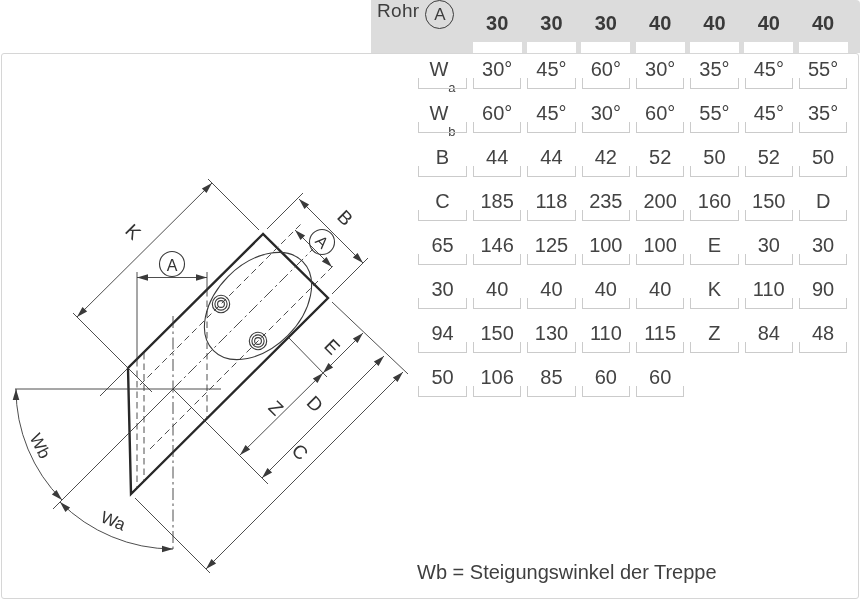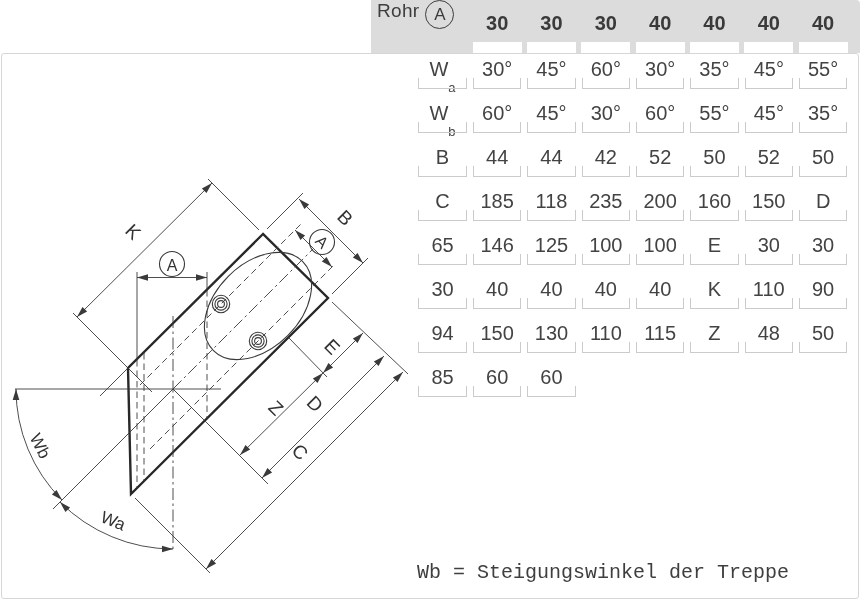--- a/index.html
+++ b/index.html
@@ -34,21 +34,21 @@
   }
   .c {
     position:relative; display:flex; justify-content:center; align-items:flex-start;
     padding-top:3px; font-size:20px; line-height:26px; color:#434343;
   }
   .c::after {
     content:""; position:absolute; left:3px; right:3px; bottom:8px; height:10px;
     border:1px solid #cbcbcb; border-top:none;
   }
   .c sub { font-size:13px; line-height:13px; align-self:flex-end; margin-bottom:3px; }
-  .note { position:absolute; left:417px; top:561px; font-size:20px; color:#3f3f3f;font-family:Liberation Mono, monospace; }
+  .note { position:absolute; left:417px; top:561px; font-size:20px; color:#3f3f3f; }
   svg text { font-family:"Liberation Sans", sans-serif; }
 </style>
 </head>
 <body>
 
 <div class="page">
 
   <div class="frame"></div>
 
   <svg style="position:absolute;left:0;top:0" width="430" height="602" viewBox="0 0 430 602">
@@ -232,21 +232,23 @@
     <div class="c">90</div>
     <div class="c">94</div>
     <div class="c">150</div>
     <div class="c">130</div>
     <div class="c">110</div>
     <div class="c">115</div>
 
     <div class="c">
         <span>Z</span>
       </div>
+    <div class="c">84</div>
     <div class="c">48</div>
     <div class="c">50</div>
+    <div class="c">106</div>
     <div class="c">85</div>
     <div class="c">60</div>
     <div class="c">60</div>
   </div>
 
   <div class="note">Wb = Steigungswinkel der Treppe</div>
 </div>
 
 </body></html>

